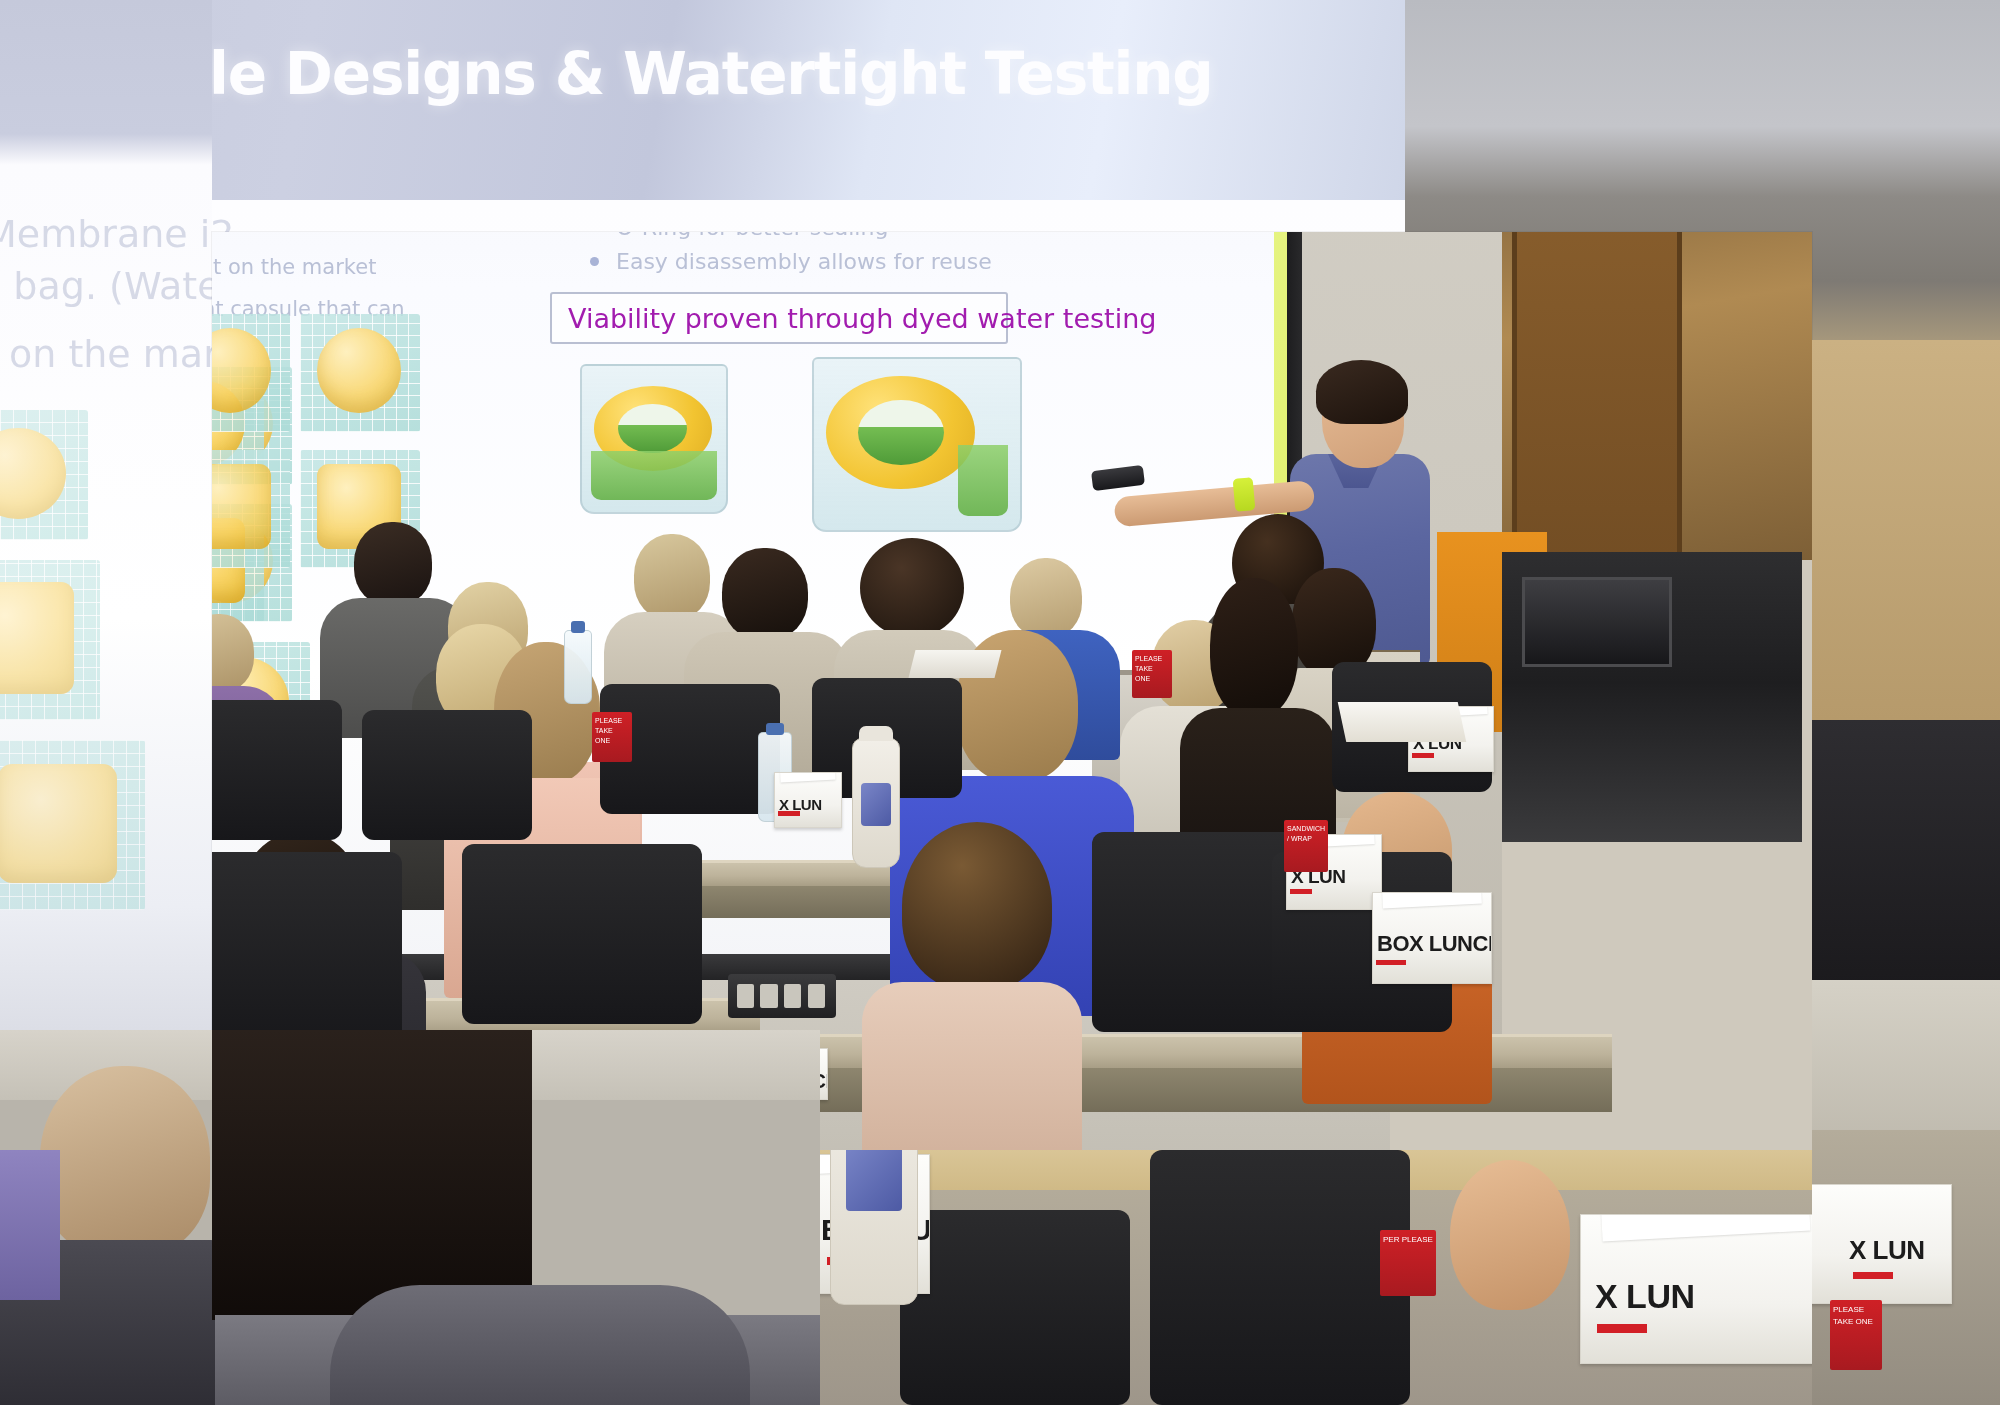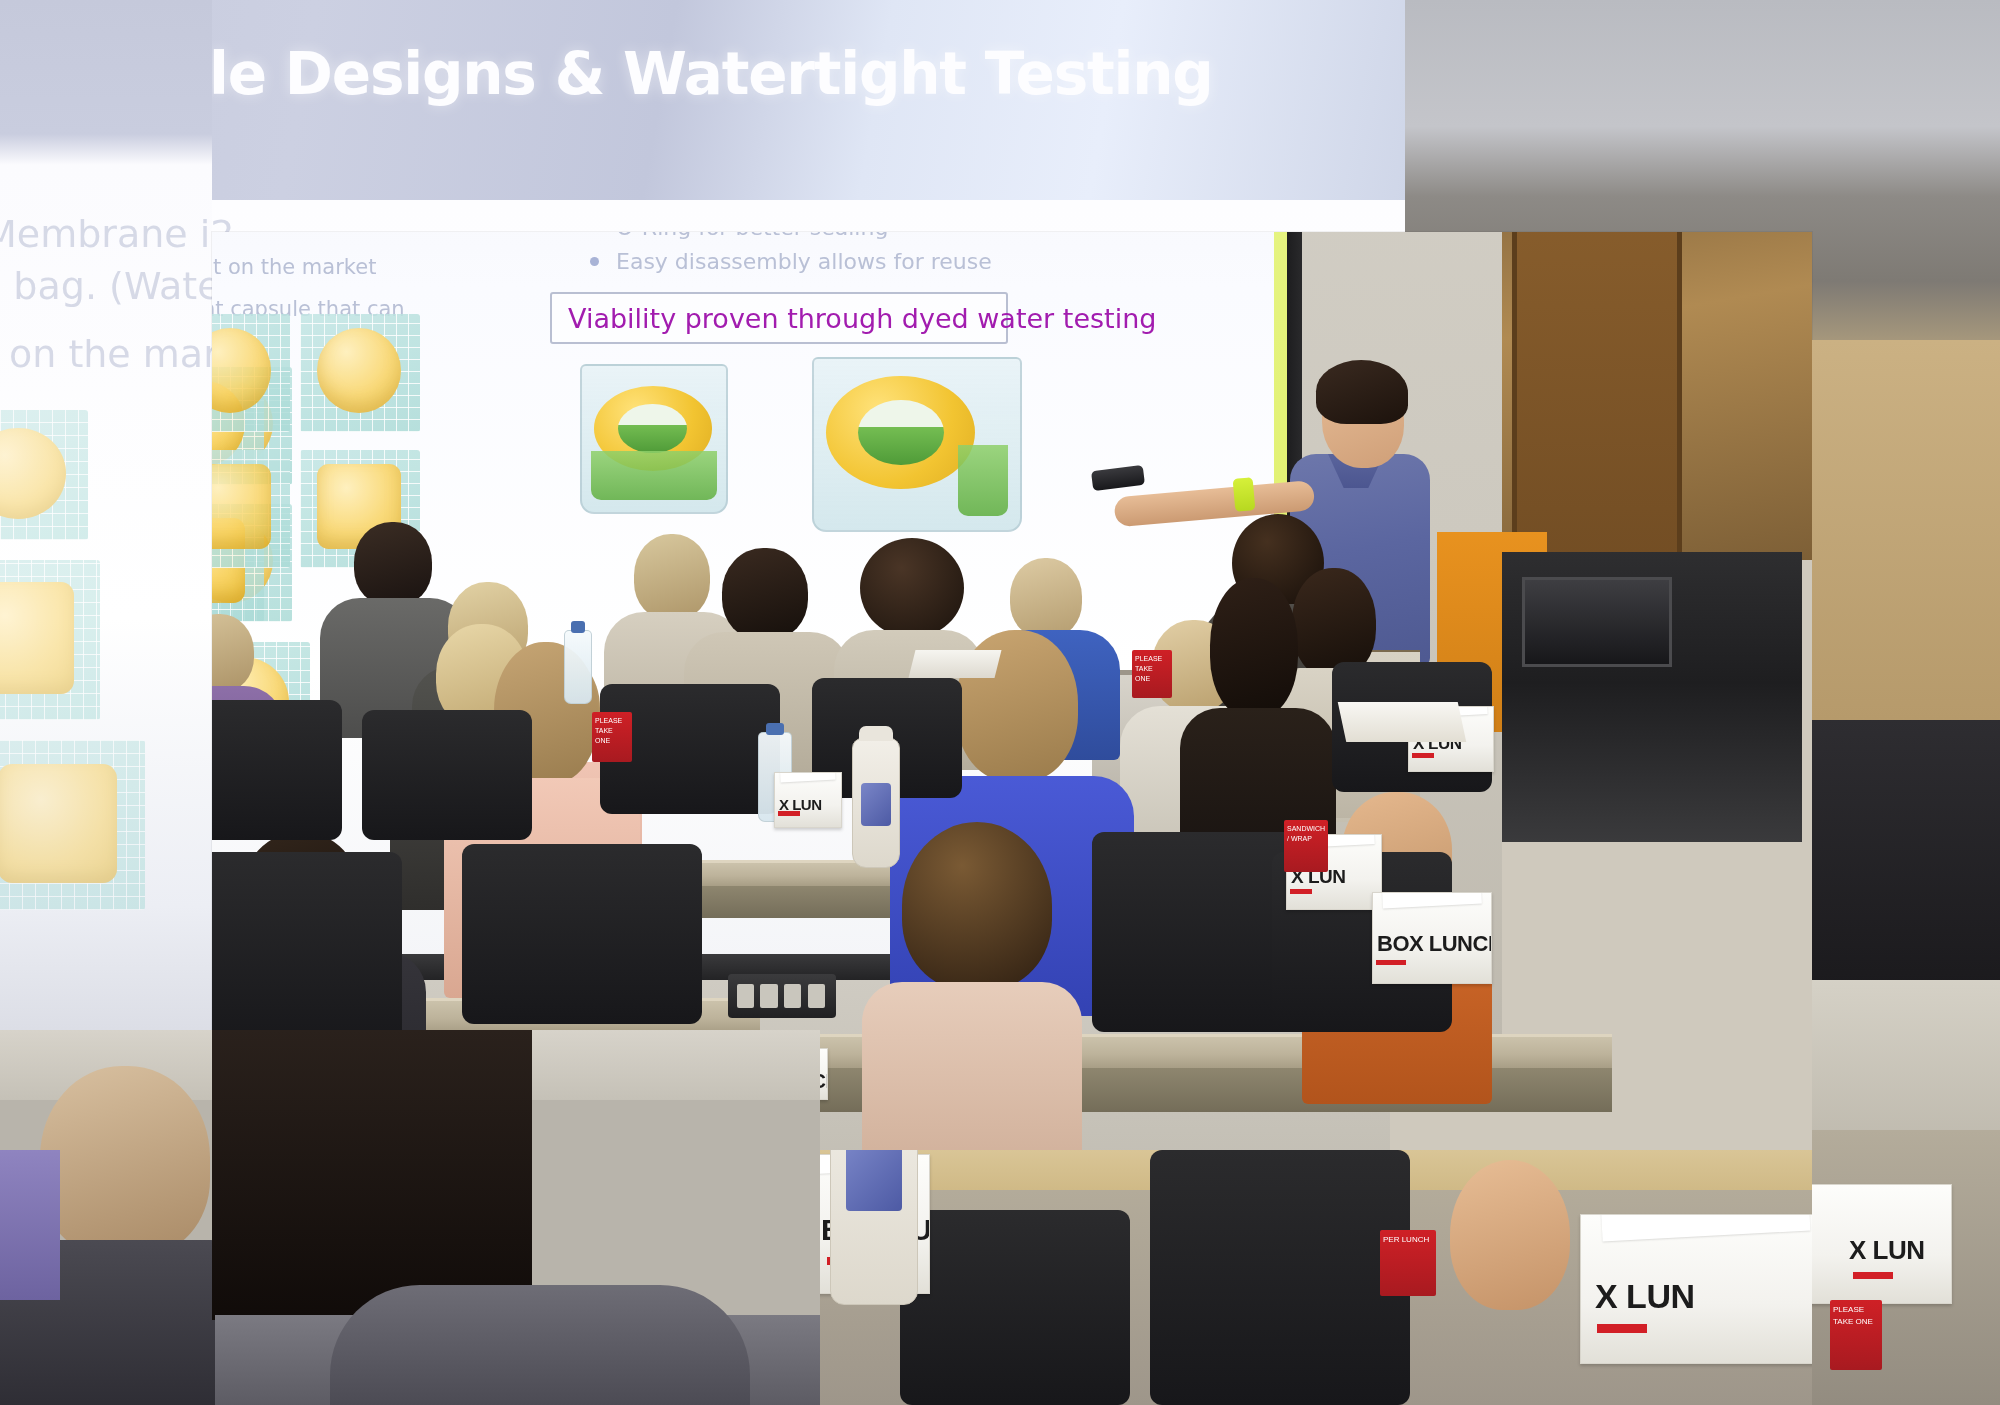--- a/index.html
+++ b/index.html
@@ -615,21 +615,21 @@
       <div class="sticker" style="top:30%; height:30%;"></div>
     </div>
 
     <div class="lunchbox" style="left:760px; top:40px; width:250px; height:150px;">
       <div class="flap"></div>
       <div class="lbl" style="font-size:34px; left:14px;">X LUN</div>
       <div class="redstripe" style="left:16px; width:50px; height:9px;"></div>
     </div>
 
     <div class="ph redcard" style="left:560px; top:80px; width:56px; height:66px;">
-      <div class="rt" style="font-size:8px;">PER LUNCH</div>
+      <div class="rt" style="font-size:8px;">PER PLEASE</div>
     </div>
 
     <div class="ph" style="left:630px; top:10px; width:120px; height:150px; border-radius:50% 50% 44% 44%; background:linear-gradient(165deg,#e7bd95,#c59368);"></div>
   </div>
 
   <div class="frag-rt">
     <div class="ph" style="left:0; top:0; width:188px; height:380px; background:linear-gradient(180deg,#cbb183,#b69a6b);"></div>
     <div class="ph" style="left:0; top:380px; width:188px; height:280px; background:linear-gradient(180deg,#2e2d31,#1a191c);"></div>
     <div class="ph" style="left:0; top:640px; width:188px; height:180px; background:linear-gradient(180deg,#d5d1c6,#bdb8ac);"></div>
     <div class="ph" style="left:0; top:790px; width:188px; height:275px; background:linear-gradient(180deg,#b4ac9b,#938c80);"></div>

